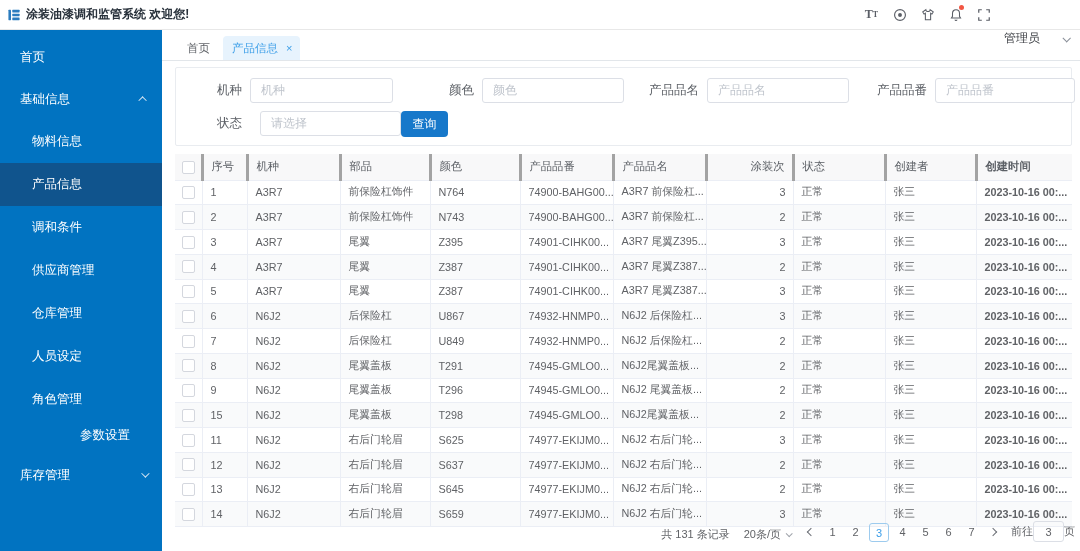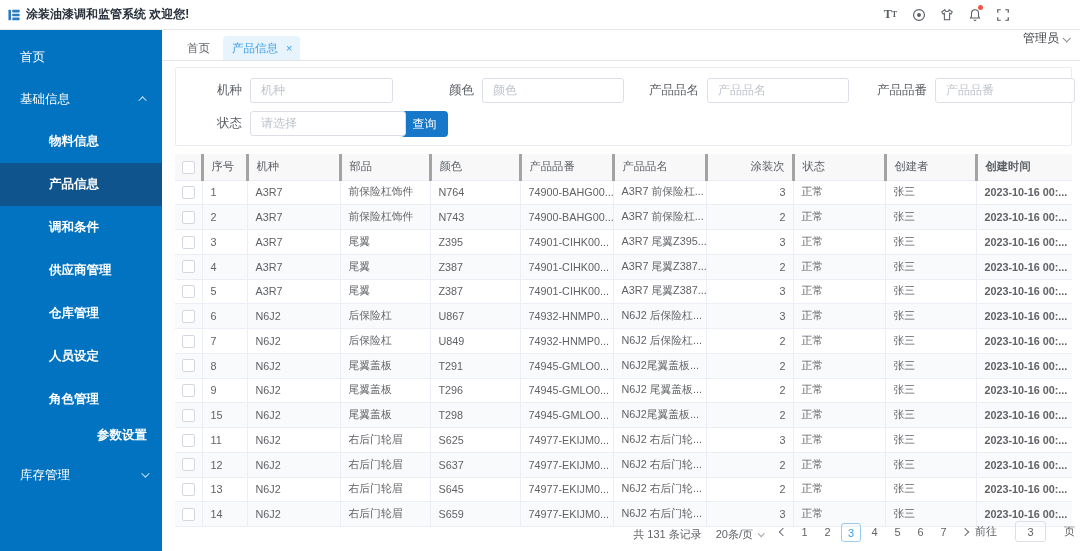--- a/index.html
+++ b/index.html
@@ -8,28 +8,28 @@
   
   .header { position:absolute; top:0; left:0; width:1080px; height:30px; background:#fff; border-bottom:1px solid #e8e8e8; display:flex; align-items:center; z-index:5; }
   .logo-icon { width:12px; height:12px; margin-left:8px; }
   .app-title { font-size:12px; font-weight:bold; color:#28313b; margin-left:6px; }
   .header-right { margin-left:auto; display:flex; align-items:center; gap:13px; padding-right:11px; color:#5a5e66; }
   .hicon { width:15px; height:15px; display:inline-flex; align-items:center; justify-content:center; position:relative; color:#5a5e66; }
   .hicon svg { width:14px; height:14px; }
   .size-icon { font-size:12px; font-weight:bold; color:#5a5e66; font-family:"Liberation Serif",serif; }
   .size-icon small { font-size:8px; }
   .bell-dot { position:absolute; top:-2px; right:-1px; width:5px; height:5px; border-radius:50%; background:#f25643; }
-  .user-wrap { display:flex; align-items:center; gap:4px;margin-top:48px; }
+  .user-wrap { display:flex; align-items:center; gap:23px;margin-top:48px; }
   .user-name { font-size:12px; color:#3c3f44; }
   .chev-down-sm { width:6px; height:6px; border-right:1.3px solid #8a8f99; border-bottom:1.3px solid #8a8f99; transform:rotate(45deg) translateY(-1px); }
 
   
   .sidebar { position:absolute; top:30px; left:0; width:162px; height:521px; background:#0173c1; padding-top:6px; }
   .side-item { height:42px; display:flex; align-items:center; padding-left:20px; padding-right:15px; color:#fff; font-size:12.5px; position:relative; cursor:pointer; }
-  .side-item.sub { height:43px; padding-left:49px;font-weight:bold; }
+  .side-item.sub { height:43px; padding-left:32px; }
   .side-item.active { background:#10548d; }
   .side-item:nth-last-child(2) { margin-top:-6px; height:40px;margin-left:48px; }
   .side-item:nth-last-child(1) { height:40px; }
   .side-chev { margin-left:auto; width:6px; height:6px; border-right:1.4px solid #d5e5f3; border-bottom:1.4px solid #d5e5f3; }
   .side-chev.up { transform:rotate(-135deg) translateY(-2px); }
   .side-chev.down { transform:rotate(45deg) translateY(-2px); }
 
   
   .main { position:absolute; top:30px; left:162px; width:918px; height:521px; background:#fff; }
   .tabbar { height:31px; border-bottom:1px solid #e2e6ea; display:flex; align-items:flex-end; padding-left:12px; }
@@ -58,21 +58,21 @@
   .pagination { position:absolute; right:5px; top:490px; height:22px; display:flex; align-items:flex-end; font-size:11px; color:#606266; }
   .pg-total { margin-right:14px; }
   .pg-size { display:flex; align-items:center; gap:5px; margin-right:10px; }
   .pg-caret { width:5px; height:5px; border-right:1.2px solid #a0a4ab; border-bottom:1.2px solid #a0a4ab; transform:rotate(45deg) translateY(-1px); }
   .pg-arrow { width:20px; height:20px; display:flex; align-items:center; justify-content:center; }
   .pg-arrow span { width:6px; height:6px; border-right:1.4px solid #6c6f76; border-bottom:1.4px solid #6c6f76; }
   .pg-arrow .left { transform:rotate(135deg); }
   .pg-arrow .right { transform:rotate(-45deg); }
   .pg-page { min-width:23px; height:20px; display:flex; align-items:center; justify-content:center; cursor:pointer; }
   .pg-page.active { border:1px solid #9dcbee; border-radius:3px; color:#3a9de8; min-width:20px; height:19px; margin:0 2px; }
-  .pg-goto { display:flex; align-items:center; gap:18px; }
+  .pg-goto { display:flex; align-items:center; gap:0; margin-left:8px; }
   .pg-goto-input { width:31px; height:21px; border:1px solid #dcdfe6; border-radius:3px; display:flex; align-items:center; justify-content:center; color:#606266; }
 </style>
 </head>
 <body>
 
 <div class="header">
   <svg class="logo-icon" viewBox="0 0 14 14">
     <rect x="0.5" y="1" width="3" height="12" rx="0.5" fill="#2b7cbf"></rect>
     <rect x="5" y="1" width="8.5" height="3" rx="0.5" fill="#2b7cbf"></rect>
     <rect x="5" y="5.5" width="8.5" height="3" rx="0.5" fill="#2b7cbf"></rect>
@@ -176,21 +176,21 @@
       <div class="fg" style="left: 473px; top: 10px;">
         <span class="flabel">产品品名</span>
         <div class="finput" style="width: 142px;">产品品名</div>
       </div>
       <div class="fg" style="left: 701px; top: 10px;">
         <span class="flabel">产品品番</span>
         <div class="finput" style="width: 140px;">产品品番</div>
       </div>
       <div class="fg" style="left: 41px; top: 43px;">
         <span class="flabel">状态</span>
-        <div class="finput" style="width: 156px;">请选择</div>
+        <div class="finput" style="width: 141px; margin-left: 10px;">请选择</div>
       </div>
     </div>
 
   <table class="data-table">
     <colgroup>
       <col style="width:27px">
         <col style="width:45px">
         <col style="width:93px">
         <col style="width:90px">
         <col style="width:90px">

